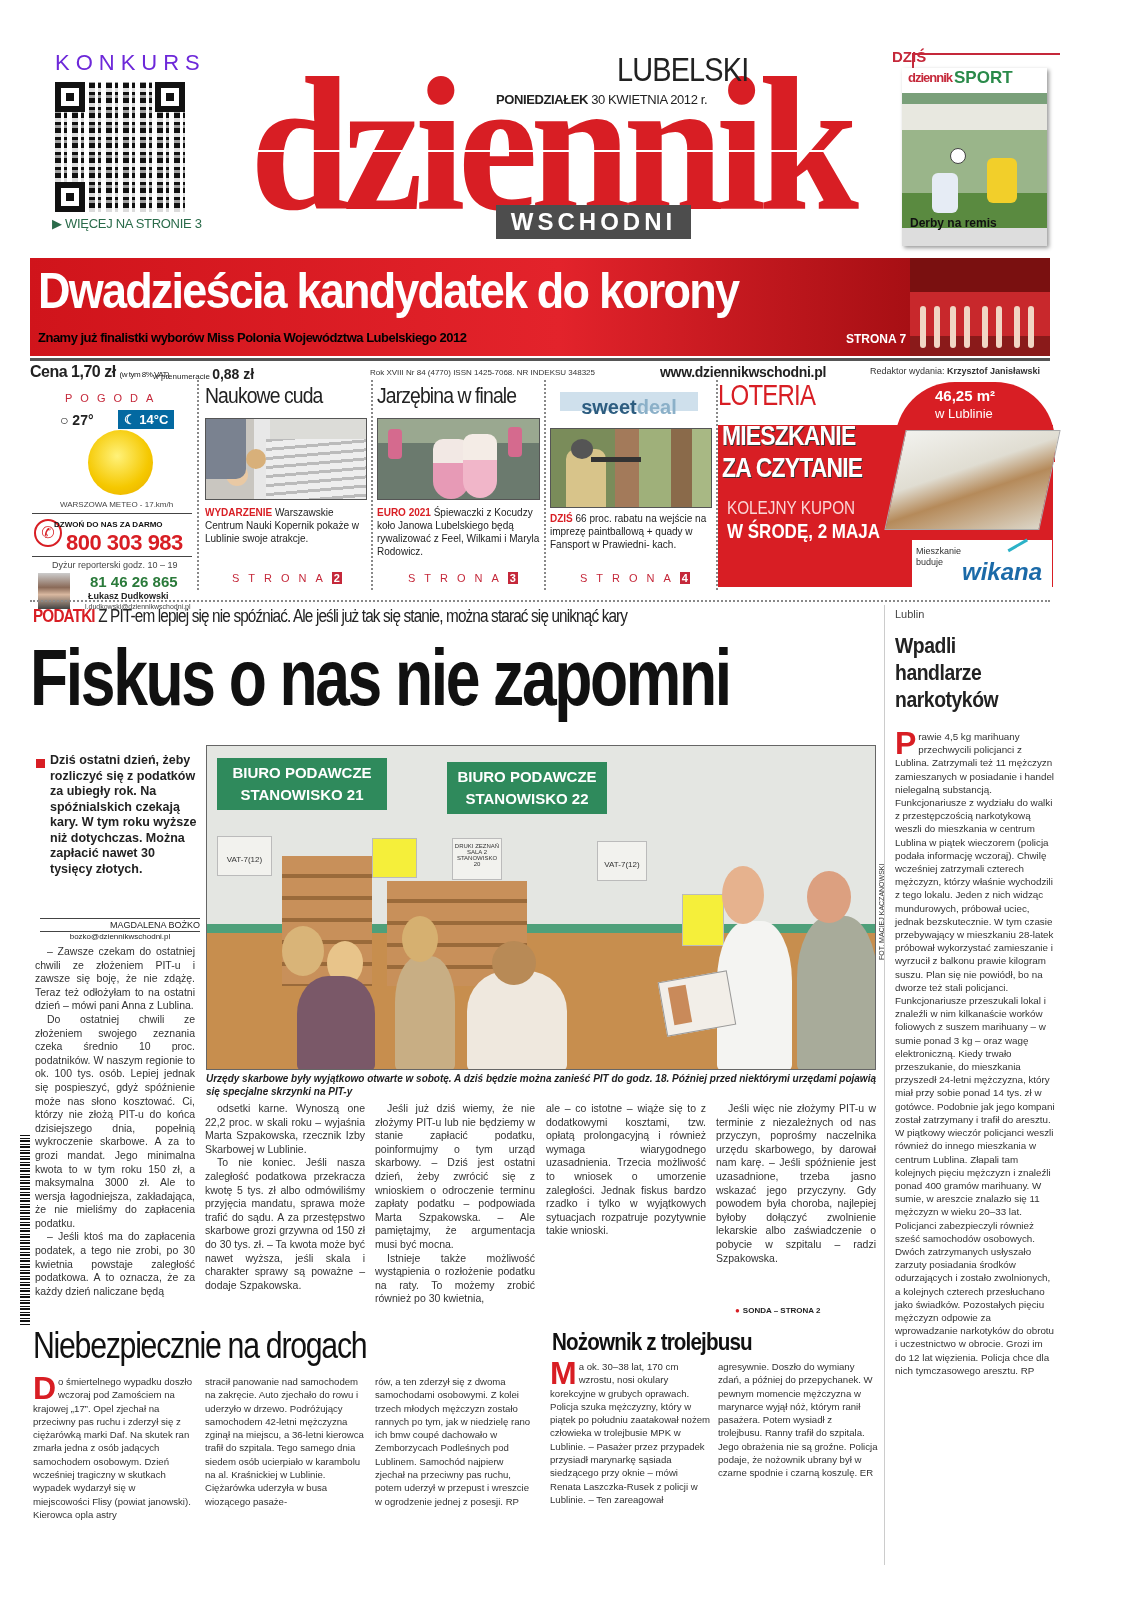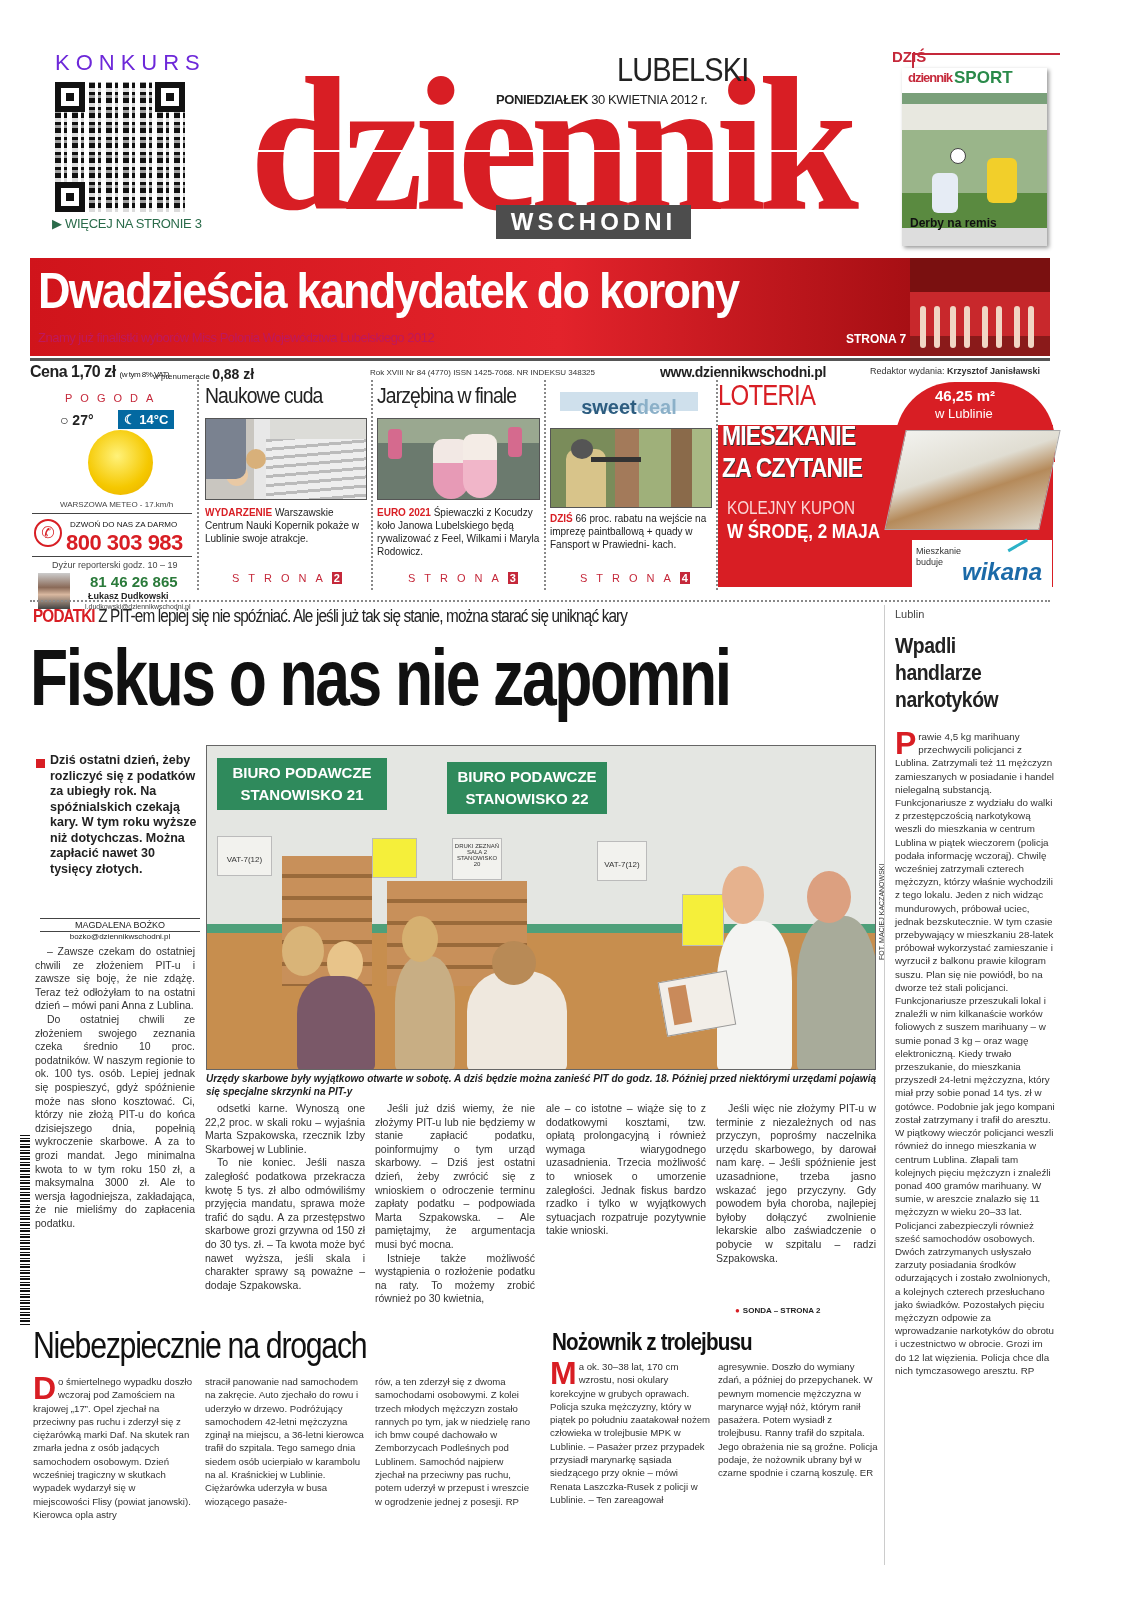--- a/index.html
+++ b/index.html
@@ -25,21 +25,21 @@
 #sport-cover{left:902px;top:68px;width:145px;height:178px;background:linear-gradient(180deg,#fff 0 14%,#7aa07a 14% 20%,#e8e8e0 20% 35%,#9ab58a 35% 70%,#5a8a40 70% 90%,#ddd 90%);box-shadow:2px 2px 4px #999}
 #sport-cover .t1{position:absolute;left:6px;top:2px;font-size:13px;font-weight:bold;color:#c5283a;letter-spacing:-1px}
 #sport-cover .t2{position:absolute;left:52px;top:0px;font-size:17px;font-weight:bold;color:#2a8a4a}
 #sport-cover .t3{position:absolute;left:8px;bottom:16px;font-size:12px;font-weight:bold;color:#111}
 #sport-cover .ball{position:absolute;left:48px;top:80px;width:16px;height:16px;border-radius:50%;background:#fff;border:1px solid #444}
 #sport-cover .p1{position:absolute;left:30px;top:105px;width:26px;height:40px;background:#e6ecf5;border-radius:6px}
 #sport-cover .p2{position:absolute;left:85px;top:90px;width:30px;height:45px;background:#f2cf2a;border-radius:6px}
 
 #banner{left:30px;top:258px;width:880px;height:98px;background:linear-gradient(90deg,#d0141b,#e3232b 60%,#a70f14)}
 #banner-title{left:38px;top:262px;font-size:50px;font-weight:bold;color:#fff;letter-spacing:-2px;transform:scaleX(.9);transform-origin:left;white-space:nowrap}
-#banner-sub{left:38px;top:330px;font-size:13px;color:#be185d;font-weight:normal;letter-spacing:-0.5px}
+#banner-sub{left:38px;top:330px;font-size:13px;color:#000000;font-weight:bold;letter-spacing:-0.5px}
 #banner-strona{left:846px;top:332px;font-size:12px;color:#fff;font-weight:bold}
 #banner-photo{left:910px;top:258px;width:140px;height:98px;background:linear-gradient(180deg,#7a1010 0 35%,#c8282c 35% 80%,#8a1a1a 80%)}
 #banner-photo .leg{position:absolute;bottom:8px;width:6px;height:42px;background:#f1d6c4;border-radius:3px}
 #hr1{left:30px;top:358px;width:1020px;height:3px;background:#555}
 
 #price{left:30px;top:363px;font-size:16px;font-weight:bold;letter-spacing:-0.5px}
 #price small{font-size:8px;font-weight:normal}
 #prenum{left:153px;top:366px;font-size:8px}
 #prenum b{font-size:14px}
 #issn{left:370px;top:368px;font-size:8px;color:#333}
@@ -47,21 +47,21 @@
 #redaktor{left:870px;top:366px;font-size:9px;color:#333}
 #redaktor b{font-weight:bold}
 
 #pogoda-label{left:65px;top:392px;font-size:11px;letter-spacing:8px;color:#c5283a}
 #weather-row{left:60px;top:412px;font-size:14px;font-weight:bold}
 #temp-night{left:118px;top:410px;background:#0369a1;color:#fff;font-size:13px;font-weight:bold;padding:2px 6px}
 #sun{left:88px;top:430px;width:65px;height:65px;border-radius:50%;background:radial-gradient(circle at 45% 40%,#fff27a,#f5c800 60%,#e6a800)}
 #weather-src{left:60px;top:500px;font-size:8px;color:#444}
 #hr-w{left:32px;top:513px;width:160px;height:1px;background:#444}
 #phone-icon{left:34px;top:519px;width:28px;height:28px;border:2px solid #d81e24;border-radius:50%;color:#d81e24;font-size:16px;text-align:center;line-height:24px}
-#phone-label{left:70px;top:520px;font-size:8px;font-weight:normal;color:#111}
+#phone-label{left:54px;top:520px;font-size:8px;font-weight:bold;color:#111}
 #phone-num{left:66px;top:530px;font-size:22px;font-weight:bold;color:#d81e24;letter-spacing:-0.5px}
 #hr-w2{left:32px;top:556px;width:160px;height:1px;background:#444}
 #duty-label{left:52px;top:560px;font-size:9px;color:#444}
 #duty-photo{left:38px;top:573px;width:32px;height:36px;background:linear-gradient(180deg,#ccc,#8a6a58 40%,#d9b8a0 60%,#444)}
 #duty-num{left:90px;top:573px;font-size:15px;color:#2a7a3a;font-weight:bold}
 #duty-name{left:88px;top:591px;font-size:9px;font-weight:bold}
 #duty-mail{left:85px;top:603px;font-size:7px;color:#444}
 
 .vsep{width:0;border-left:2px dotted #888;position:absolute}
 .teaser-title{position:absolute;font-size:22px;letter-spacing:-1px;color:#222;transform:scaleX(.88);transform-origin:left;white-space:nowrap}
@@ -88,21 +88,21 @@
 #wikana-logo{left:962px;top:558px;font-size:24px;font-weight:bold;font-style:italic;color:#1b6aa8}
 #wikana-mark{left:1010px;top:543px;width:22px;height:16px;border-top:3px solid #2cb2c8;transform:rotate(-30deg)}
 #hr2{left:30px;top:600px;width:1020px;height:0;border-top:2px dotted #888}
 
 #kicker{left:33px;top:606px;font-size:18px;letter-spacing:-1px;transform:scaleX(.85);transform-origin:left;white-space:nowrap}
 #kicker b{color:#d81e24}
 #headline{left:30px;top:635px;font-size:80px;font-weight:bold;color:#111;letter-spacing:-3px;transform:scaleX(.78);transform-origin:left;white-space:nowrap;line-height:86px}
 #lead-bullet{left:36px;top:759px;width:9px;height:9px;background:#d81e24}
 #lead{left:50px;top:753px;width:150px;font-size:12.5px;font-weight:bold;line-height:15.5px;color:#222}
 #byline-line1{left:40px;top:918px;width:160px;height:1px;background:#444}
-#byline{left:40px;top:920px;width:160px;text-align:center;font-size:9px}
+#byline{left:40px;top:920px;width:160px;text-align:right;font-size:9px}
 #byline-line2{left:40px;top:931px;width:160px;height:1px;background:#444}
 #byline-mail{left:40px;top:932px;width:160px;text-align:center;font-size:8px}
 #main-photo{left:206px;top:745px;width:670px;height:325px;border:1px solid #666;background:linear-gradient(180deg,#e4e6e2 0 55%,#4ea07a 55% 58%,#c78e4e 58% 100%);overflow:hidden}
 .sign{position:absolute;background:#2f8a5c;color:#fff;font-weight:bold;font-size:15px;text-align:center;line-height:22px;padding:4px 6px}
 .paper{position:absolute;background:#f2f2ee;font-size:8px;color:#333;text-align:center;border:1px solid #bbb}
 .yellow{position:absolute;background:#f5ef3a;border:1px solid #bbb}
 .person{position:absolute;border-radius:40% 40% 6px 6px}
 .head{position:absolute;border-radius:50%}
 #photo-credit{left:878px;top:960px;font-size:7px;color:#333;transform:rotate(-90deg);transform-origin:left top}
 #caption{left:206px;top:1072px;width:670px;font-size:10px;font-weight:bold;font-style:italic;line-height:13px}
@@ -280,20 +280,21 @@
   <div class="head" style="left:600px;top:125px;width:44px;height:52px;background:#dca080"></div>
 </div>
 <div class="abs" id="photo-credit">FOT. MACIEJ KACZANOWSKI</div>
 <div class="abs" id="caption">Urzędy skarbowe były wyjątkowo otwarte w sobotę. A dziś będzie można zanieść PIT do godz. 18. Później przed niektórymi urzędami pojawią się specjalne skrzynki na PIT-y</div>
 
 <div class="abs" id="barcode"></div>
 
 <div class="body" style="left:35px;top:945px;width:160px">
   <p>– Zawsze czekam do ostatniej chwili ze złożeniem PIT-u i zawsze się boję, że nie zdążę. Teraz też odłożyłam to na ostatni dzień – mówi pani Anna z Lublina.</p>
     <p>Do ostatniej chwili ze złożeniem swojego zeznania czeka średnio 10 proc. podatników. W naszym regionie to ok. 100 tys. osób. Lepiej jednak się pospieszyć, gdyż spóźnienie może nas słono kosztować. Ci, którzy nie złożą PIT-u do końca dzisiejszego dnia, popełnią wykroczenie skarbowe. A za to grozi mandat. Jego minimalna kwota to w tym roku 150 zł, a maksymalna 3000 zł. Ale to wersja łagodniejsza, zakładająca, że nie mieliśmy do zapłacenia podatku.</p>
+    <p>– Jeśli ktoś ma do zapłacenia podatek, a tego nie zrobi, po 30 kwietnia powstaje zaległość podatkowa. A to oznacza, że za każdy dzień naliczane będą</p>
 </div>
 <div class="body" style="left:205px;top:1102px;width:160px">
   <p>odsetki karne. Wynoszą one 22,2 proc. w skali roku – wyjaśnia Marta Szpakowska, rzecznik Izby Skarbowej w Lublinie.</p>
     <p>To nie koniec. Jeśli nasza zaległość podatkowa przekracza kwotę 5 tys. zł albo odmówiliśmy przyjęcia mandatu, sprawa może trafić do sądu. A za przestępstwo skarbowe grozi grzywna od 150 zł do 30 tys. zł. – Ta kwota może być nawet wyższa, jeśli skala i charakter sprawy są poważne – dodaje Szpakowska.</p>
 </div>
 <div class="body" style="left:375px;top:1102px;width:160px">
   <p>Jeśli już dziś wiemy, że nie złożymy PIT-u lub nie będziemy w stanie zapłacić podatku, poinformujmy o tym urząd skarbowy. – Dziś jest ostatni dzień, żeby zwrócić się z wnioskiem o odroczenie terminu zapłaty podatku – podpowiada Marta Szpakowska. – Ale pamiętajmy, że argumentacja musi być mocna.</p>
     <p>Istnieje także możliwość wystąpienia o rozłożenie podatku na raty. To możemy zrobić również po 30 kwietnia,</p>
 </div>
 <div class="body" style="left:546px;top:1102px;width:160px">

